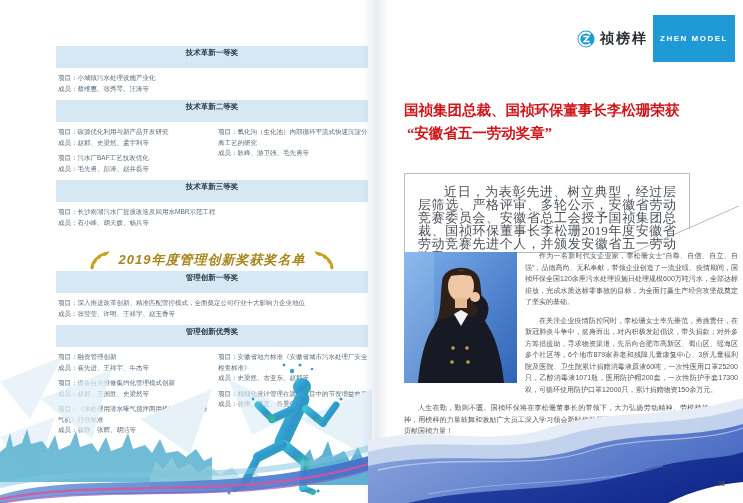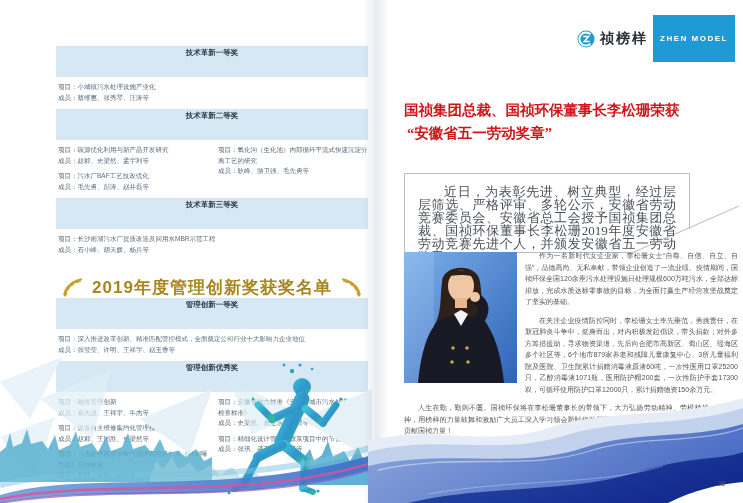--- a/index.html
+++ b/index.html
@@ -5,33 +5,33 @@
   * { margin:0; padding:0; box-sizing:border-box; }
   body { background:#888; font-family:"Liberation Sans", sans-serif; }
   .spread {
     position:relative; width:743px; height:503px; background:#fff;
     overflow:hidden; margin:0 auto;
   }
   
   .awards { position:absolute; left:56px; top:46px; width:312px; }
   .band {
     background:#d5e8f4; color:#2f3b46; text-align:center;
-    font-size:7.5px; font-weight:bold; padding:3px 0; height:31px; line-height:8px;
+    font-size:7.5px; font-weight:bold; padding:3px 0; height:22px; line-height:8px;
   }
   .entry { margin:5px 0 6px 2px; }
   .entry .line { font-size:6.5px; line-height:10.5px; color:#5b6b7a; }
   .two-col { display:flex; gap:10px; margin:5px 0 6px 2px; }
   .two-col .col { width:50%; }
   .two-col .entry { margin:0; }
   .two-col .entry + .entry { margin-top:5px; }
   .gold-row {
     display:flex; align-items:center; justify-content:center; gap:8px;
     margin-top:21px; height:22px;
   }
-  .gold-title { font-size:17px; font-weight:bold; color:#a8861c; letter-spacing:1px; }
+  .gold-title { font-size:13px; font-weight:bold; color:#a8861c; letter-spacing:1px;font-style:italic; }
   .band.mt { margin-top:0; }
   
   .fold {
     position:absolute; left:362px; top:0; width:26px; height:100%;
     background:linear-gradient(90deg, rgba(0,0,0,0) 0%, rgba(110,130,155,.10) 42%,
       rgba(110,130,155,.16) 55%, rgba(0,0,0,0) 100%);
     pointer-events:none;
   }
   
   .brand { position:absolute; top:15px; right:8px; display:flex; align-items:center; gap:5px; }

